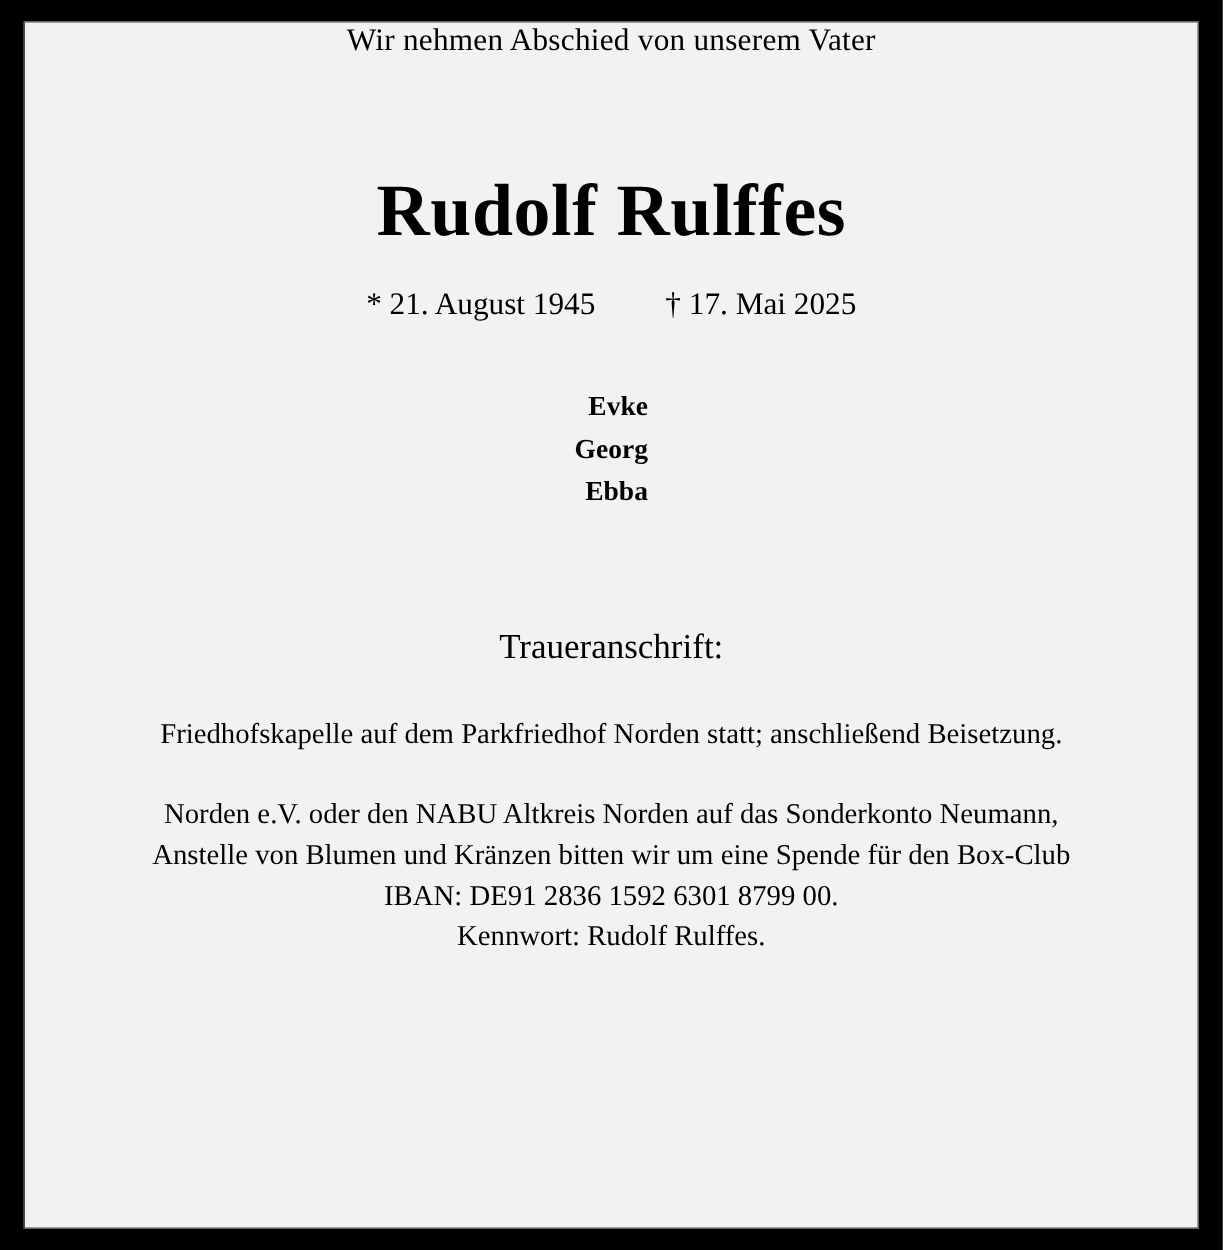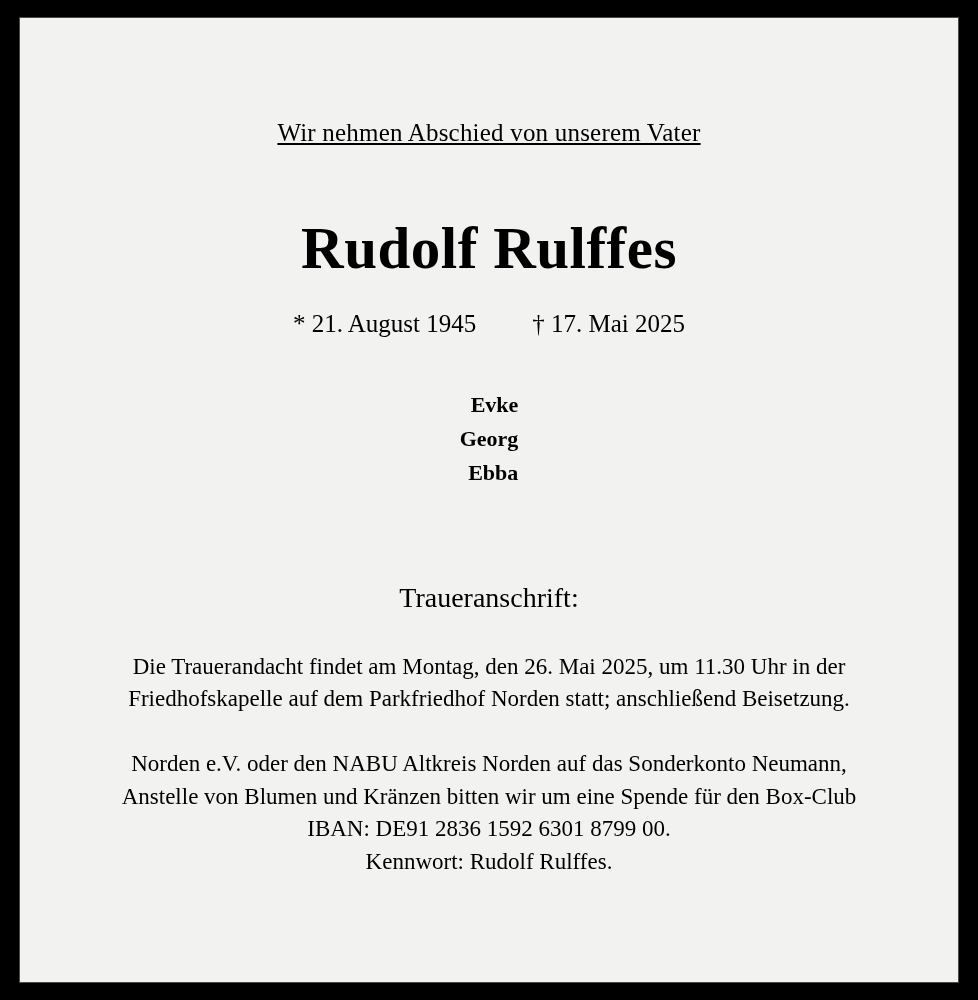--- a/index.html
+++ b/index.html
@@ -21,29 +21,27 @@
     width: 940px;
     height: 966px;
     background: #f2f2f0;
     border: 1px solid #4a4a4a;
     box-sizing: border-box;
     display: flex;
     flex-direction: column;
     align-items: center;
   }
   .intro-line {
-    margin-top: 100px;
     font-size: 25px;
     line-height: 1.2;
     letter-spacing: 0.2px;
     text-align: center;
-    text-decoration: underline;
   }
   .deceased-name {
-    margin-top: 70px;
+    margin-top: 90px;
     font-size: 59px;
     font-weight: bold;
     letter-spacing: 0.5px;
     text-align: center;
     line-height: 1.05;
   }
   .dates-row {
     margin-top: 30px;
     font-size: 25px;
     text-align: center;
@@ -122,21 +120,20 @@
     <div>Evke</div>
     <div>Georg</div>
     <div>Ebba</div>
   </div>
 
   <div class="contact-block">
     <div>Traueranschrift:</div>
   </div>
 
   <div class="service-block">
-    <div>Die Trauerandacht findet am Montag, den 26. Mai 2025, um 11.30 Uhr in der</div>
     <div>Friedhofskapelle auf dem Parkfriedhof Norden statt; anschließend Beisetzung.</div>
   </div>
 
   <div class="donation-block">
     <div>Norden e.V. oder den NABU Altkreis Norden auf das Sonderkonto Neumann,</div>
     <div>Anstelle von Blumen und Kränzen bitten wir um eine Spende für den Box-Club</div>
     <div>IBAN: DE91 2836 1592 6301 8799 00.</div>
     <div>Kennwort: Rudolf Rulffes.</div>
   </div>
 

